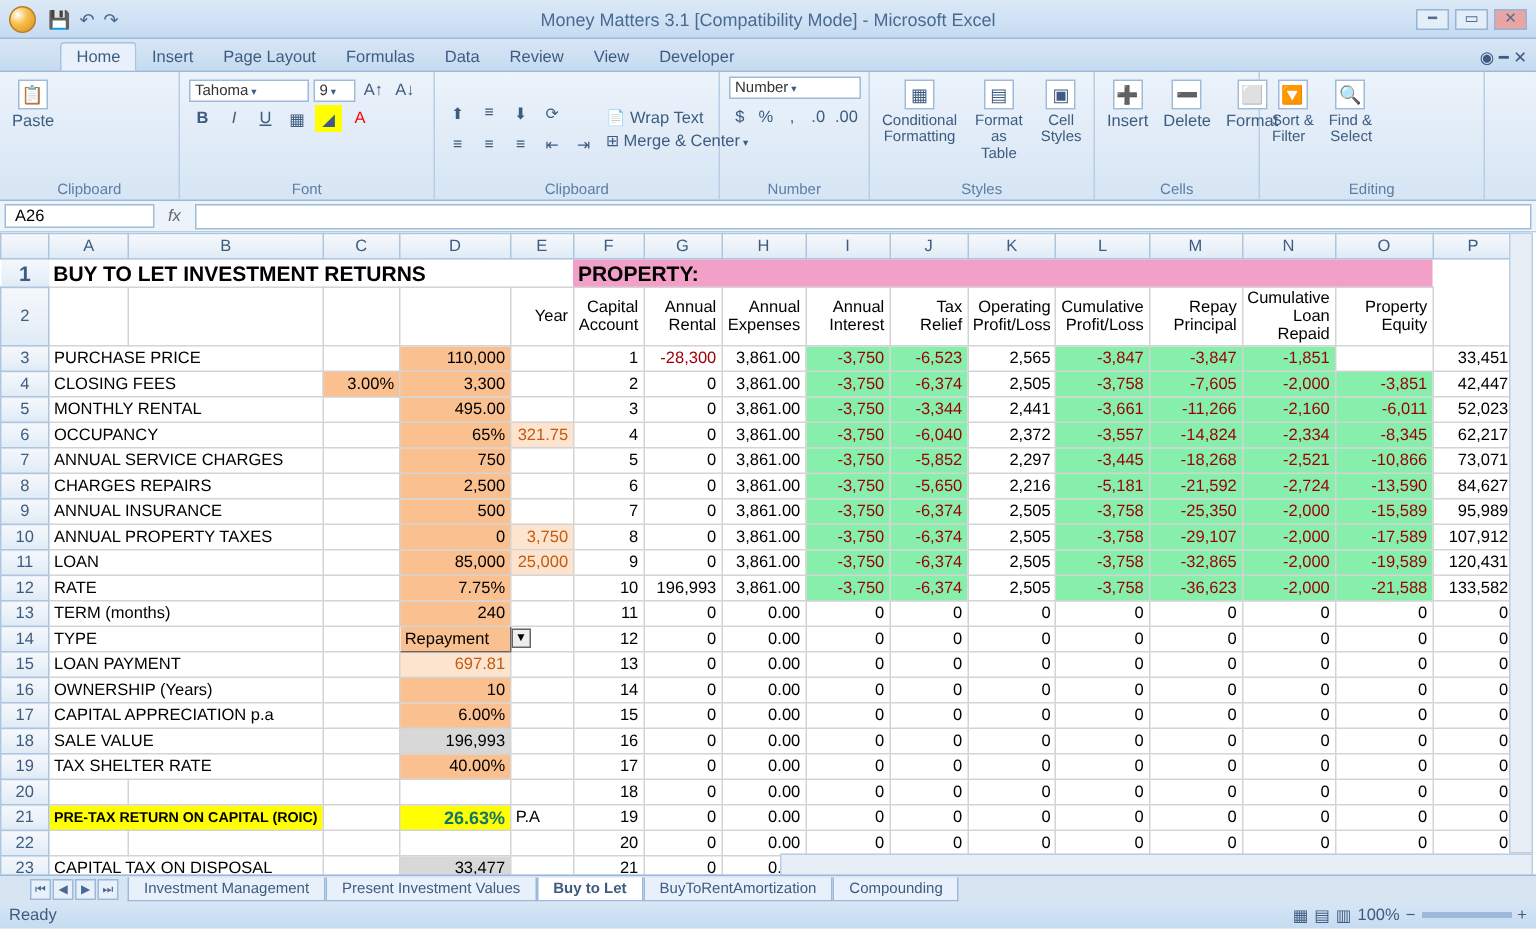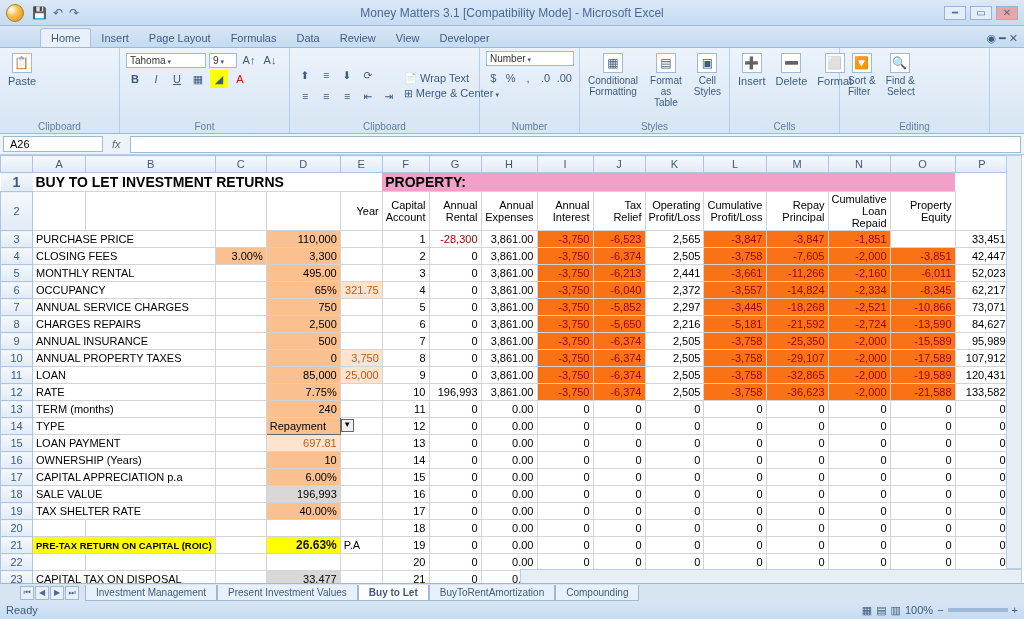--- a/index.html
+++ b/index.html
@@ -35,21 +35,21 @@
 .namebox .fbar{flex:1;background:#fff;border:1px solid #9fbad7;height:17px;margin:1px 3px}
 .sheet{background:#fff;position:relative;height:430px;overflow:hidden}
 table{border-collapse:collapse;font-family:Tahoma;font-size:10.5px}
 .colhdr th{background:linear-gradient(#f5f8fc,#e0ebf6);border:1px solid #adc5df;color:#3e5c80;font-weight:normal;height:17px;min-width:32px}
 .rowhdr{background:linear-gradient(#f5f8fc,#e0ebf6);border:1px solid #adc5df;color:#3e5c80;text-align:center;width:26px}
 td{border:1px solid #d4d4d4;padding:1px 3px;height:17px;white-space:nowrap}
 td.orange{background:#fac090}
 td.lorange{background:#fde4cf}
 td.yellow{background:#ffff00;font-weight:bold;font-size:9.5px}
 td.pink{background:#f2a0c8}
-td.lpink{background:#f97316;color:#9c0006}
+td.lpink{background:#86efac;color:#9c0006}
 td.grey{background:#d8d8d8}
 td.bold{font-weight:bold}
 td.r{text-align:right}
 .title-row td{font-weight:bold;font-size:14px;border:none}
 .hscroll{position:absolute;bottom:34px;right:2px;left:520px;height:16px;background:#e8eef6;border:1px solid #b8cee5}
 .vscroll{position:absolute;top:155px;right:2px;bottom:50px;width:16px;background:#e8eef6;border:1px solid #b8cee5}
 .tabbar{position:absolute;bottom:18px;left:0;right:0;height:18px;background:#d7e4f2;display:flex;align-items:center;padding-left:20px;gap:0;border-top:1px solid #9db8d9}
 .tabbar .nav{display:flex;gap:1px;margin-right:6px}
 .tabbar .nav span{width:14px;height:14px;border:1px solid #9db8d9;background:#e8f1fb;text-align:center;line-height:12px;font-size:8px;color:#4a6a92}
 .stb{padding:2px 10px;background:#e8f1fb;border:1px solid #9db8d9;border-top:none;font-size:10px;color:#3e5c80;cursor:pointer}
@@ -318,21 +318,21 @@
         <tr>
           <td class="rowhdr">5</td>
           <td colspan="2">MONTHLY RENTAL</td>
           <td class=""></td>
           <td class="orange r" style="">495.00</td>
           <td class="" style=""></td>
           <td class="r">3</td>
           <td class="r" style="">0</td>
           <td class="r" style="">3,861.00</td>
           <td class="r lpink" style="">-3,750</td>
-          <td class="r lpink" style="">-6,213</td>
+          <td class="r lpink" style="">-3,344</td>
           <td class="r" style="">2,441</td>
           <td class="r lpink" style="">-3,661</td>
           <td class="r lpink" style="">-11,266</td>
           <td class="r lpink" style="">-2,160</td>
           <td class="r lpink" style="">-6,011</td>
           <td class="r" style="">52,023</td>
         </tr>
         <tr>
           <td class="rowhdr">6</td>
           <td colspan="2">OCCUPANCY</td>
@@ -601,21 +601,21 @@
           <td class="r" style="">0</td>
           <td class="r" style="">0</td>
           <td class="r" style="">0</td>
           <td class="r" style="">0</td>
           <td class="r" style="">0</td>
         </tr>
         <tr>
           <td class="rowhdr">21</td>
           <td class="yellow" colspan="2">PRE-TAX RETURN ON CAPITAL (ROIC)</td>
           <td></td>
-          <td class="yellow r" style="color:#0f172a;font-size:12px">26.63%</td>
+          <td class="yellow r" style="color:#0f766e;font-size:12px">26.63%</td>
           <td>P.A</td>
           <td class="r">19</td>
           <td class="r" style="">0</td>
           <td class="r" style="">0.00</td>
           <td class="r" style="">0</td>
           <td class="r" style="">0</td>
           <td class="r" style="">0</td>
           <td class="r" style="">0</td>
           <td class="r" style="">0</td>
           <td class="r" style="">0</td>

